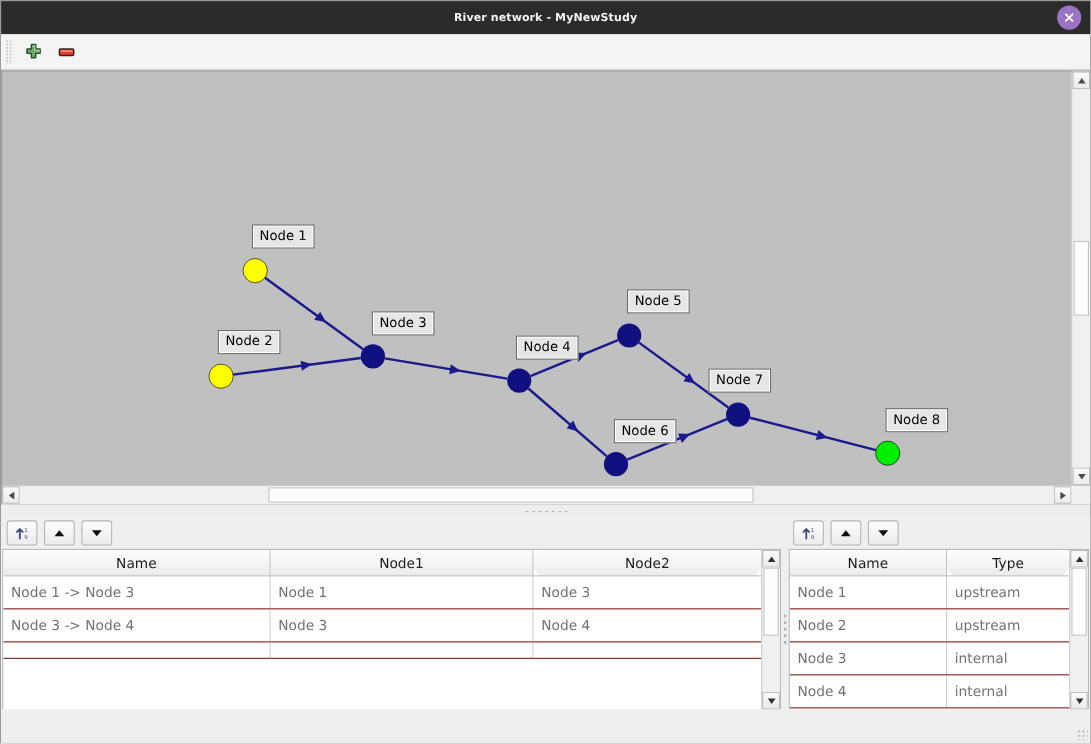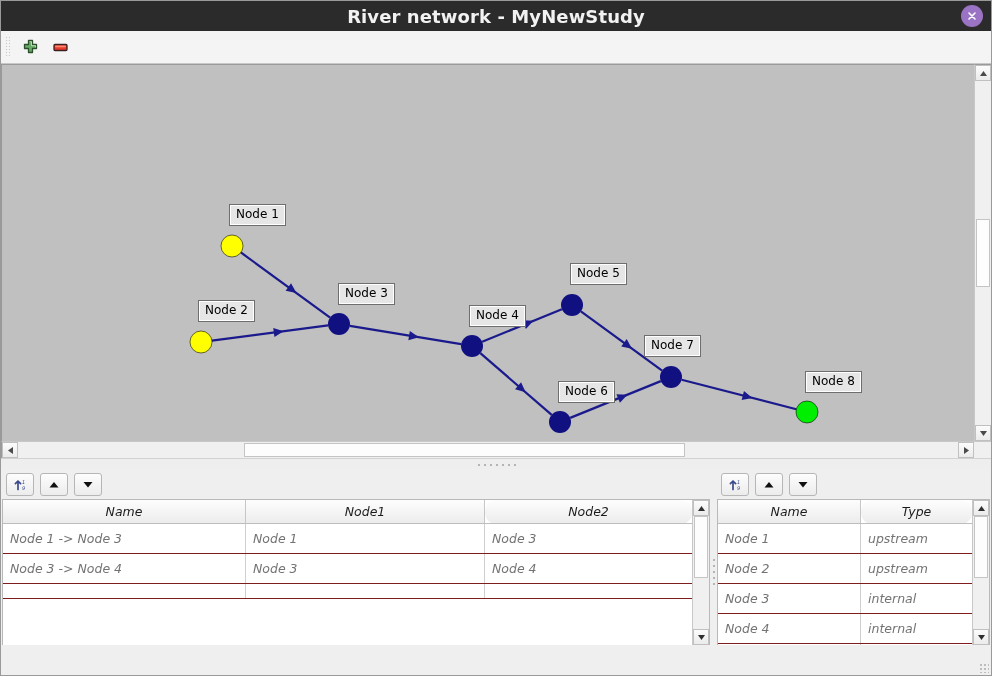--- a/index.html
+++ b/index.html
@@ -24,21 +24,21 @@
     position: relative;
     height: 30px;
     flex: 0 0 30px;
     background: #2b2b2b;
     color: #ffffff;
     display: flex;
     align-items: center;
     justify-content: center;
   }
   .titlebar-text {
-    font-size: 18px;
+    font-size: 10px;
     font-weight: bold;
     letter-spacing: .1px;
     color: #f2f2f2;
   }
   .close-btn {
     position: absolute;
     right: 8px; top: 4px;
     width: 22px; height: 22px;
     border-radius: 50%;
     background: #9a73c4;
@@ -179,21 +179,20 @@
     background-size: 6px 4px;
   }
 
   
   .bottom {
     flex: 0 0 206px;
     height: 206px;
     display: flex;
     background: #efefef;
     min-height: 0;
-    font-style: italic;
   }
   .pane {
     display: flex;
     flex-direction: column;
     min-width: 0;
     background: #efefef;
   }
   .pane-left { flex: 0 0 710px; width: 710px; }
   .vsplit {
     flex: 0 0 5px; width: 5px;

